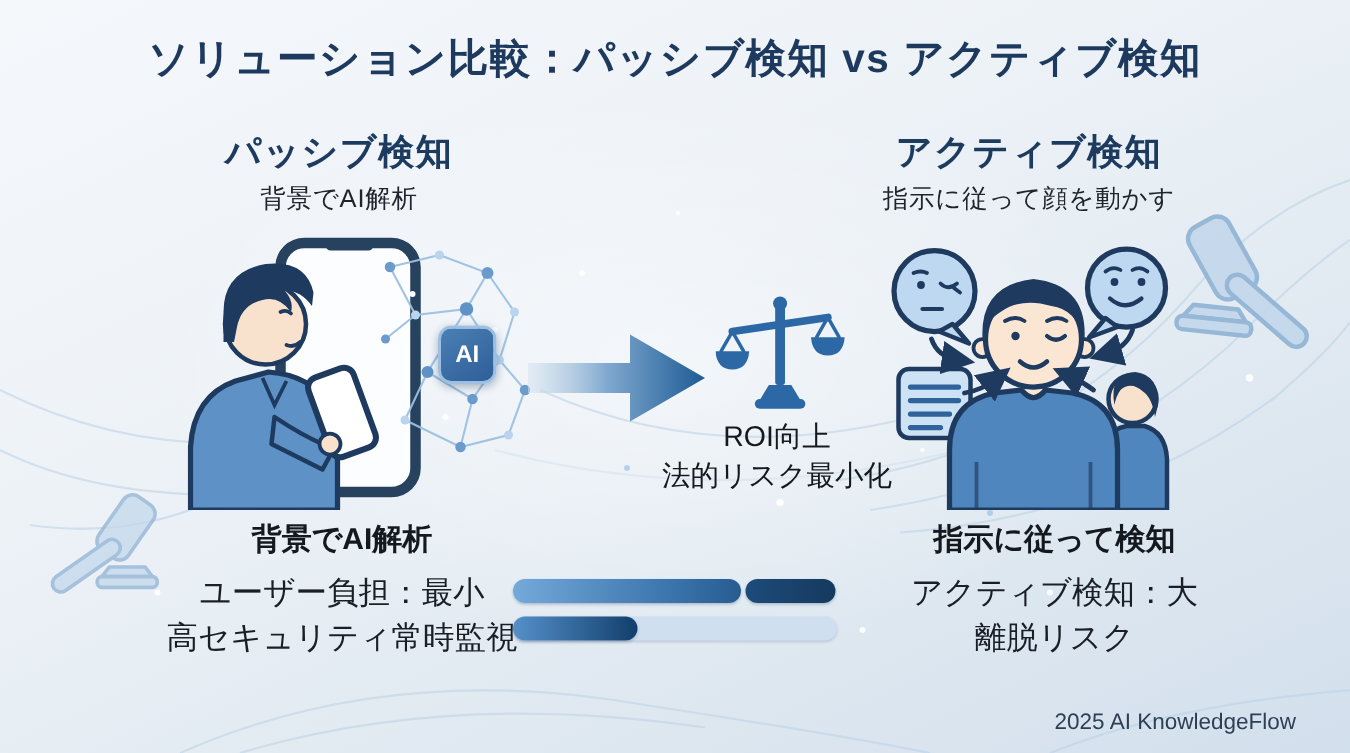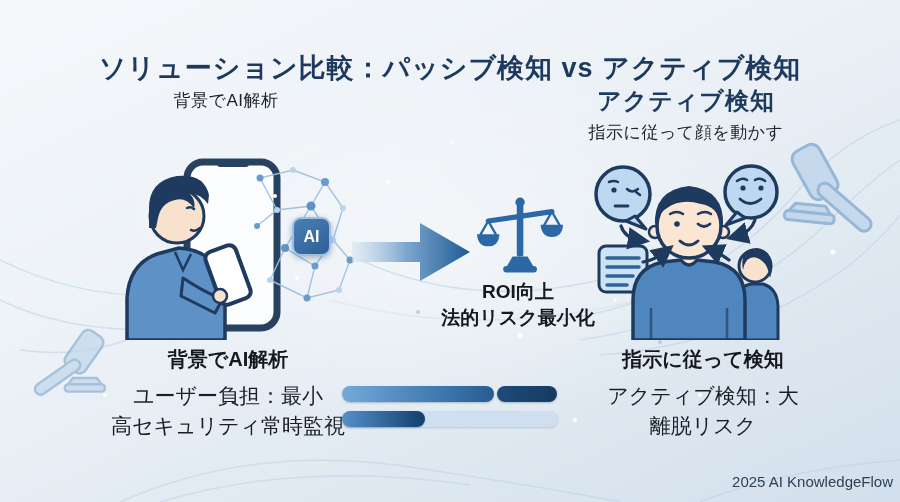--- a/index.html
+++ b/index.html
@@ -1,51 +1,51 @@
 <!DOCTYPE html>
 <html><head>
 <meta charset="utf-8">
 <style>
   html,body{margin:0;padding:0;}
   body{width:900px;height:502px;font-family:"Liberation Sans","DejaVu Sans",sans-serif;}
   .canvas{position:relative;width:900px;height:502px;overflow:hidden;
     background:linear-gradient(155deg,#f5f8fb 0%,#edf2f7 38%,#e0e9f1 70%,#d2dfec 100%);}
   .bg-decor{position:absolute;left:0;top:0;width:900px;height:502px;}
   .title{position:absolute;top:21px;left:0;width:100%;text-align:center;
-    font-size:27px;font-weight:bold;color:#1d3a5e;letter-spacing:1px;margin-top:29px;}
+    font-size:27px;font-weight:bold;color:#1d3a5e;letter-spacing:1px;}
   .col-head{position:absolute;top:85px;text-align:center;}
   .col-head .h{font-size:24px;font-weight:bold;color:#1d3a5f;letter-spacing:1px;}
   .col-head .s{font-size:17px;color:#20242c;margin-top:4px;letter-spacing:.5px;}
   .col-head.lft{left:96px;width:260px;}
   .col-head.rgt{left:551px;width:270px;}
   .illus{position:absolute;width:230px;height:192px;}
   .illus.lft{left:125px;top:148px;}
   .illus.rgt{left:585px;top:148px;}
   .ai-badge{position:absolute;left:252px;top:217px;width:35px;height:35px;
     background:linear-gradient(145deg,#4a7fb5,#2e5f96);border:2px solid #9dc0e2;border-radius:9px;
     color:#fff;font-weight:bold;font-size:16px;display:flex;align-items:center;justify-content:center;
     box-shadow:0 2px 6px rgba(25,55,95,.35);margin-left:40px;}
   .arrow-wrap{position:absolute;left:352px;top:221px;width:120px;height:62px;}
   .scale-wrap{position:absolute;left:477px;top:196px;width:88px;height:80px;}
   .benefits{position:absolute;left:418px;top:279px;width:200px;text-align:center;
-    font-size:19px;font-weight:bold;color:#14181f;line-height:26px;}
+    font-size:19px;font-weight:normal;color:#14181f;line-height:26px;}
   .feat{position:absolute;top:346px;text-align:center;color:#1a1e26;}
   .feat .t{font-size:20px;font-weight:bold;color:#14181f;margin-bottom:8px;}
   .feat .f{font-size:21px;line-height:30px;}
   .feat.lft{left:63px;width:330px;}
   .feat.rgt{left:533px;width:340px;text-align:center;}
   .bar{position:absolute;left:342px;height:16px;}
   .bar1{top:386px;width:215px;display:flex;gap:3px;}
   .seg{height:16px;border-radius:8px;box-shadow:0 1px 2px rgba(35,65,105,.3);}
   .seg.s1{background:linear-gradient(90deg,#74a9da,#3a74ab 70%,#275c90);}
   .seg.s2{background:linear-gradient(90deg,#1d4b7a,#163a5f);}
   .bar2{top:411px;width:216px;background:#cfdfef;border-radius:8px;box-shadow:0 1px 2px rgba(35,65,105,.2);}
   .bar2 .fill{height:16px;border-radius:8px;background:linear-gradient(90deg,#5590ca,#123f6c);
     box-shadow:0 1px 2px rgba(35,65,105,.3);}
-  .footer{position:absolute;right:7px;top:473px;font-size:15px;color:#2e3f55;}
+  .footer{position:absolute;right:36px;top:473px;font-size:15px;color:#2e3f55;}
 </style>
 </head>
 <body>
 
 <div class="canvas">
 
   <svg class="bg-decor" viewBox="0 0 900 502">
     <defs>
       <radialGradient id="glowW">
         <stop offset="0" stop-color="#ffffff" stop-opacity="0.85"></stop>
@@ -90,20 +90,21 @@
         <circle cx="660" cy="342" r="2"></circle>
         <circle cx="245" cy="362" r="1.5"></circle>
     </g>
     <use href="#gavel" transform="translate(788,142) rotate(6)" opacity="0.9"></use>
     <use href="#gavel" transform="translate(108,330) scale(-0.8,0.8)" opacity="0.75"></use>
   </svg>
 
   <div class="title">ソリューション比較：パッシブ検知 vs アクティブ検知</div>
 
   <div class="col-head lft">
+    <div class="h">パッシブ検知</div>
     <div class="s">背景でAI解析</div>
   </div>
   <div class="col-head rgt">
     <div class="h">アクティブ検知</div>
     <div class="s">指示に従って顔を動かす</div>
   </div>
 
   <svg class="illus lft" viewBox="0 0 230 192">
     <g>
       <rect x="62" y="14" width="90" height="166" rx="16" fill="#fcfdff" stroke="#26425f" stroke-width="7"></rect>

